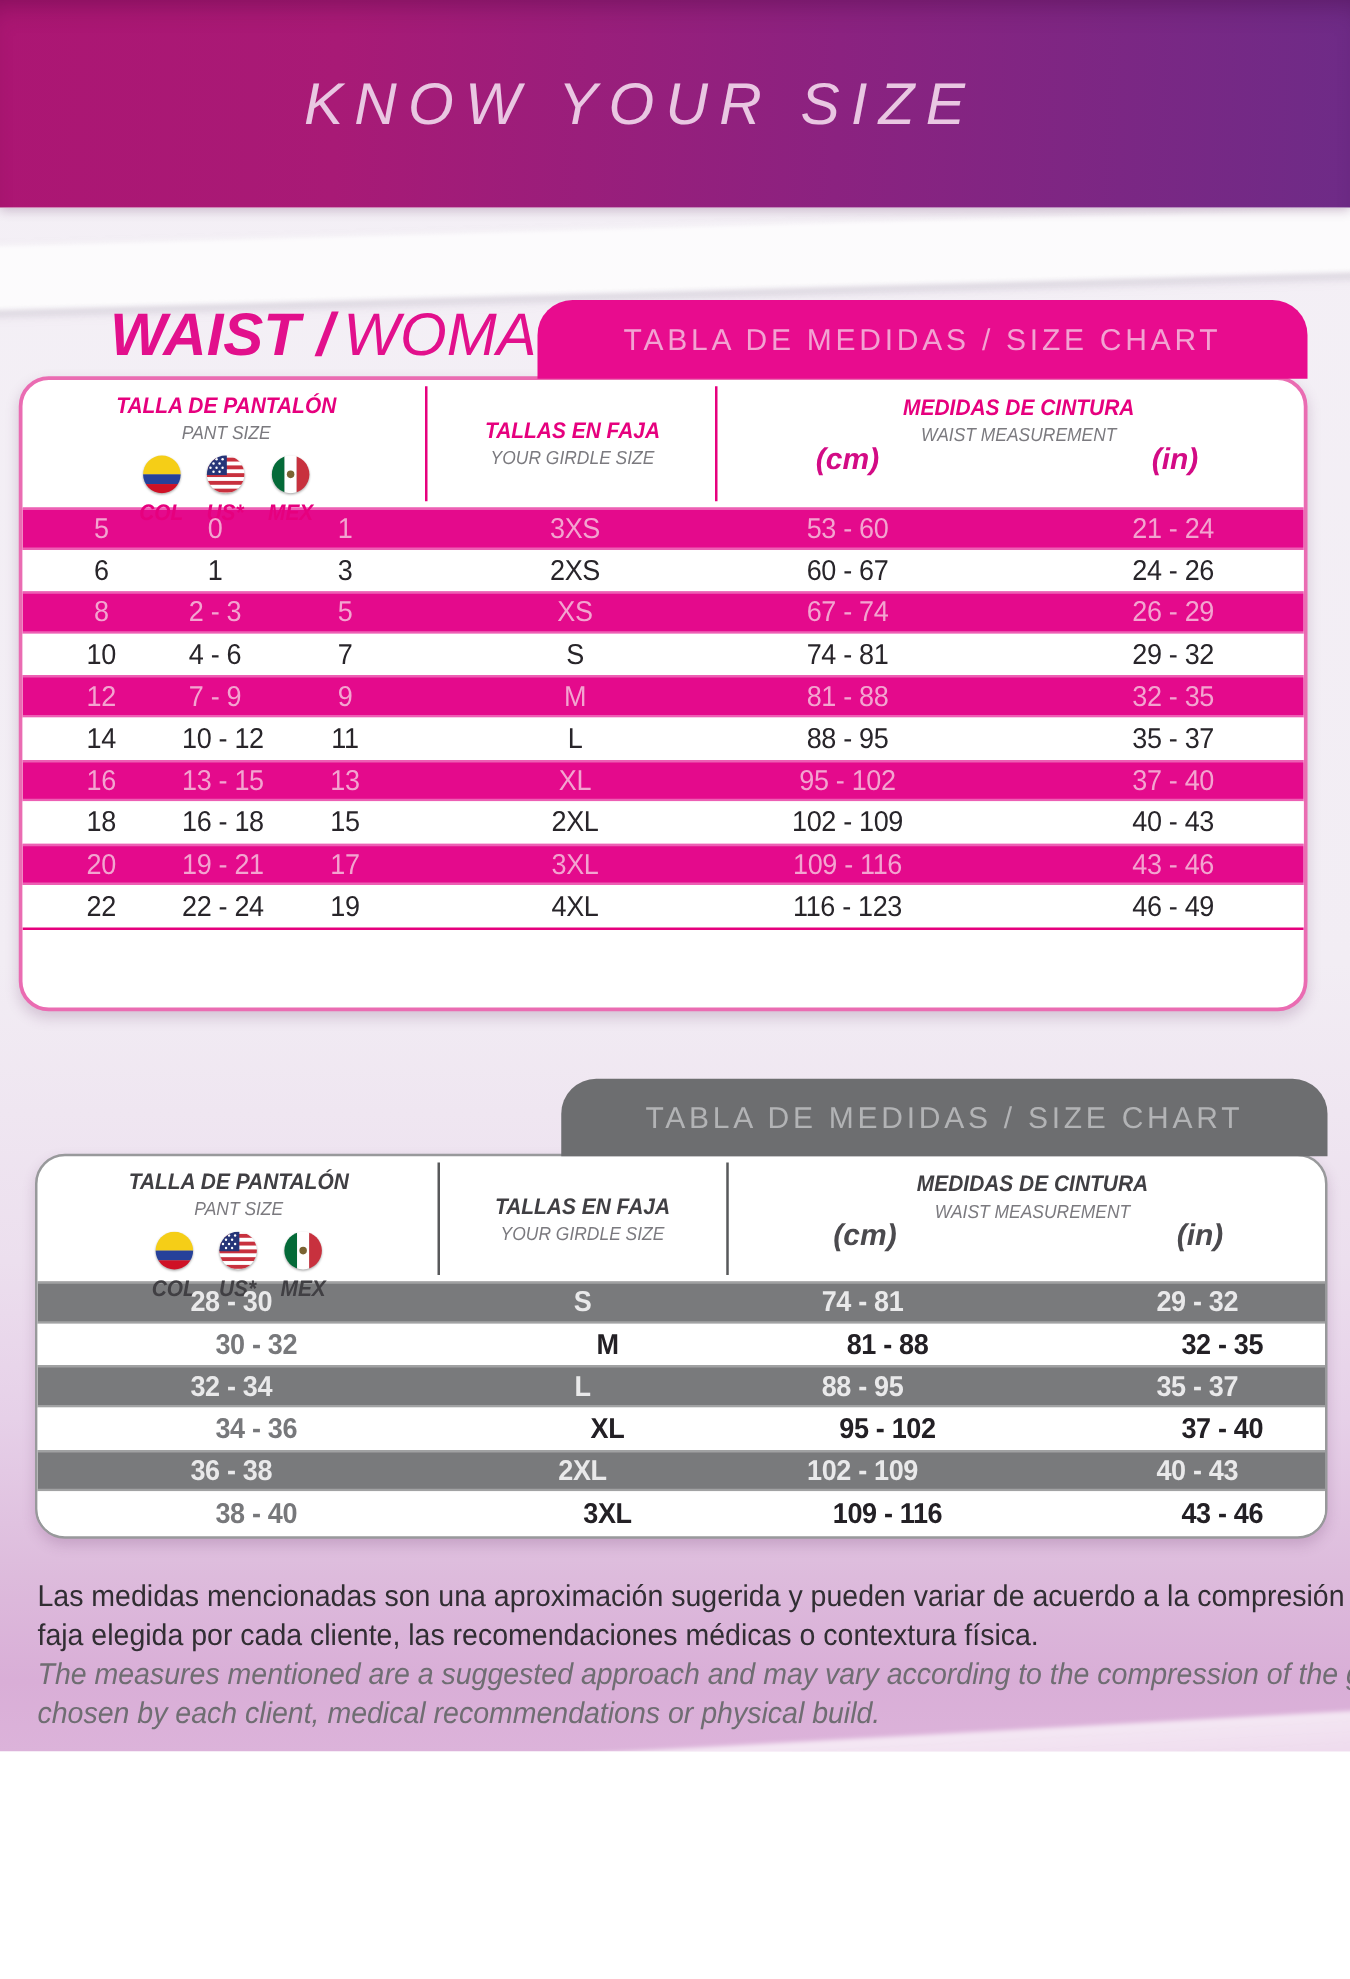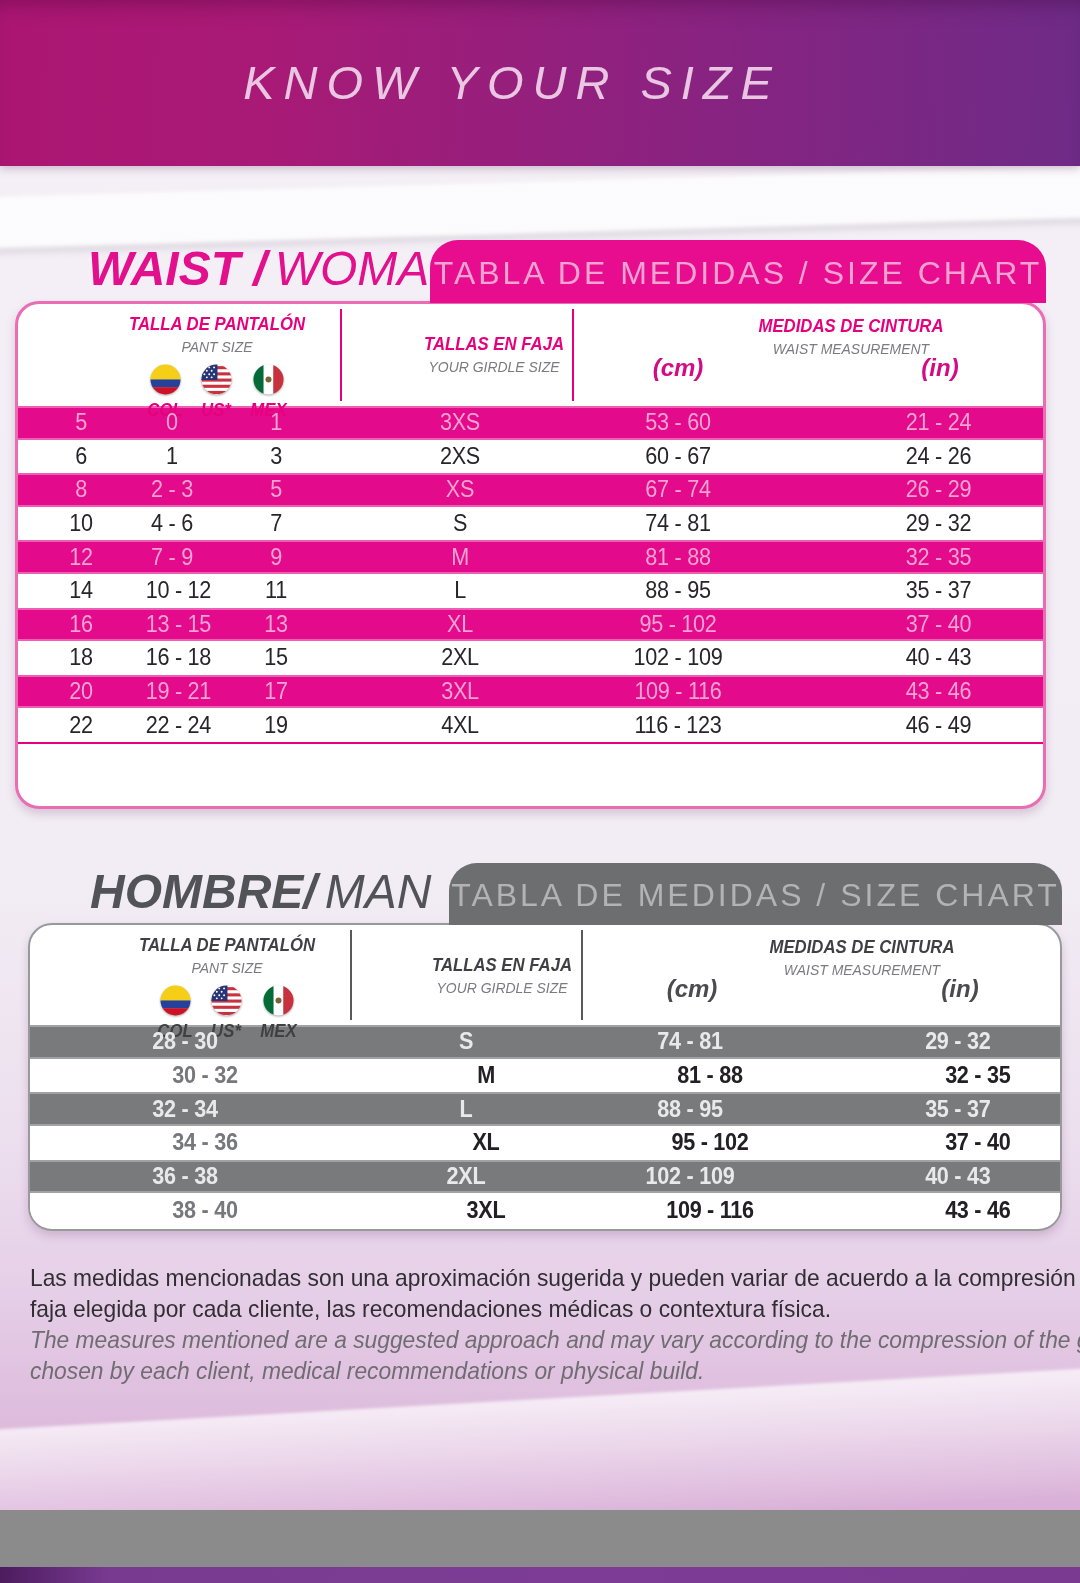--- a/index.html
+++ b/index.html
@@ -1,17 +1,17 @@
 <!DOCTYPE html>
 <html><head>
 <meta charset="utf-8">
 <style>
   html,body{margin:0;padding:0;}
   body{width:1080px;height:1583px;overflow:hidden;font-family:"Liberation Sans",sans-serif;}
-  .page{position:absolute;top:0;left:0;width:1080px;height:1583px;overflow:hidden;
+  .page{position:absolute;top:0;left:0;width:1080px;height:1401px;overflow:hidden;
         background:linear-gradient(180deg,#f4f0f6 0%,#f2edf4 55%,#ecdfee 72%,#e6d0e8 81%,#ddbbdc 90%,#d9aed7 96%,#dcb3da 100%);}
 
   
   .swoosh-top{position:absolute;top:181px;left:-60px;width:1220px;height:52px;
       background:rgba(255,255,255,.75);transform:rotate(-1.6deg);filter:blur(2px);
       box-shadow:0 4px 7px rgba(150,140,160,.35);}
   .swoosh-bottom{position:absolute;top:1398px;left:-80px;width:1280px;height:125px;
       background:linear-gradient(180deg,rgba(255,255,255,.7),rgba(255,255,255,.03));
       transform:rotate(-3.2deg);filter:blur(1.5px);}
 
@@ -24,37 +24,37 @@
 
   
   .section-heading{position:absolute;font-style:italic;font-size:48px;line-height:52px;white-space:nowrap;}
   .hd-bold{font-weight:bold;}
   .hd-light{font-weight:400;margin-left:8px;}
   .w-heading{left:88px;top:243px;color:#e2108c;}
   .m-heading{left:90px;top:866px;color:#525356;}
 
   
   .banner{position:absolute;border-radius:28px 28px 0 0;text-align:center;z-index:3;}
-  .banner span{display:block;font-size:32px;font-weight:400;letter-spacing:3px;}
+  .banner span{display:block;font-size:24px;font-weight:400;letter-spacing:3px;}
   .pink-banner{left:430px;top:240px;width:616px;height:63px;background:#e80c8e;}
   .pink-banner span{line-height:66px;color:#f2a3d2;}
   .gray-banner{left:449px;top:863px;width:613px;height:62px;background:#6d6e70;}
   .gray-banner span{line-height:64px;color:#b2b3b5;}
 
   
   .card{position:absolute;background:#fff;box-sizing:border-box;z-index:2;
         box-shadow:0 5px 10px rgba(110,60,110,.22);}
   .woman-card{left:15px;top:301px;width:1031px;height:508px;border:3px solid #ea6cb2;border-radius:24px;overflow:hidden;}
   .man-card{left:28px;top:923px;width:1034px;height:308px;border:2.5px solid #98999b;border-radius:24px;overflow:hidden;}
 
   
   .thead{position:relative;}
   .woman-card .thead{height:102px;}
   .man-card .thead{height:100px;}
-  .hgroup{position:absolute;text-align:center;padding-left:36px;}
+  .hgroup{position:absolute;text-align:center;}
   .htitle{font-weight:bold;font-style:italic;font-size:18px;transform:scaleX(.93);}
   .hsub{font-style:italic;font-size:15px;color:#7b7a7f;margin-top:3px;transform:scaleX(.93);}
   .woman-card .htitle{color:#e6007e;}
   .man-card .htitle{color:#403f43;}
   .hg-pant{left:0;top:10px;width:326px;}
   .hg-girdle{left:326px;top:30px;width:228px;}
   .hg-waist{left:554px;top:12px;width:486px;}
   .man-card .hg-pant{width:322px;}
   .man-card .hg-girdle{left:322px;}
   .man-card .hg-waist{left:550px;width:492px;}
@@ -287,23 +287,20 @@
         <span class="cell">22 - 24</span>
         <span class="cell">19</span>
         <span class="cell">4XL</span>
         <span class="cell">116 - 123</span>
         <span class="cell">46 - 49</span>
     </div>
 
     <div class="sep"></div>
   </div>
 
-  <div class="section-heading m-heading">
-    <span class="hd-bold">HOMBRE/</span><span class="hd-light">MAN</span>
-  </div>
 
   <div class="banner gray-banner">
     <span>TABLA DE MEDIDAS / SIZE CHART</span>
   </div>
 
   <div class="card man-card">
     <div class="thead">
       <div class="hgroup hg-pant">
         <div class="htitle">TALLA DE PANTALÓN</div>
         <div class="hsub">PANT SIZE</div>

